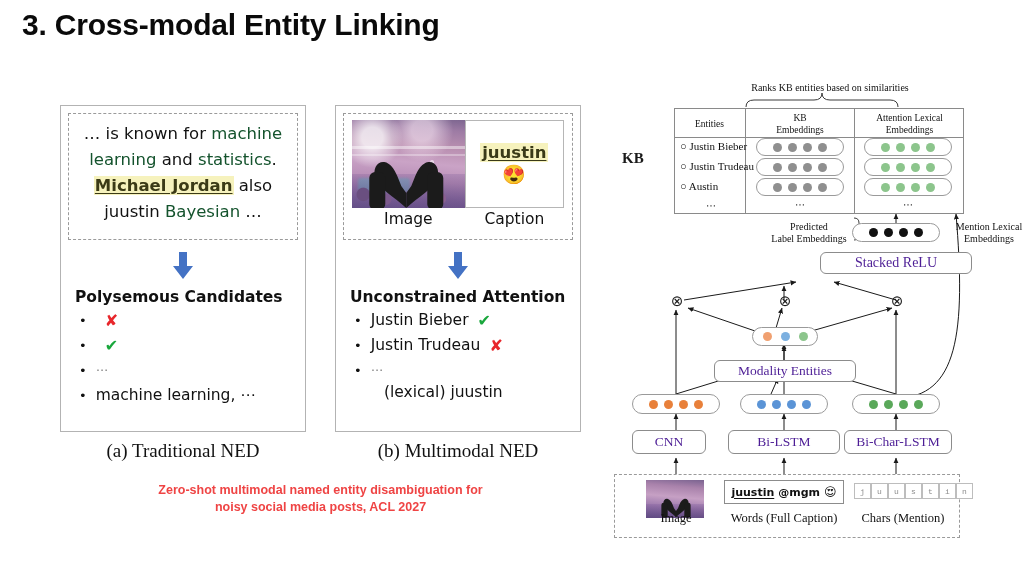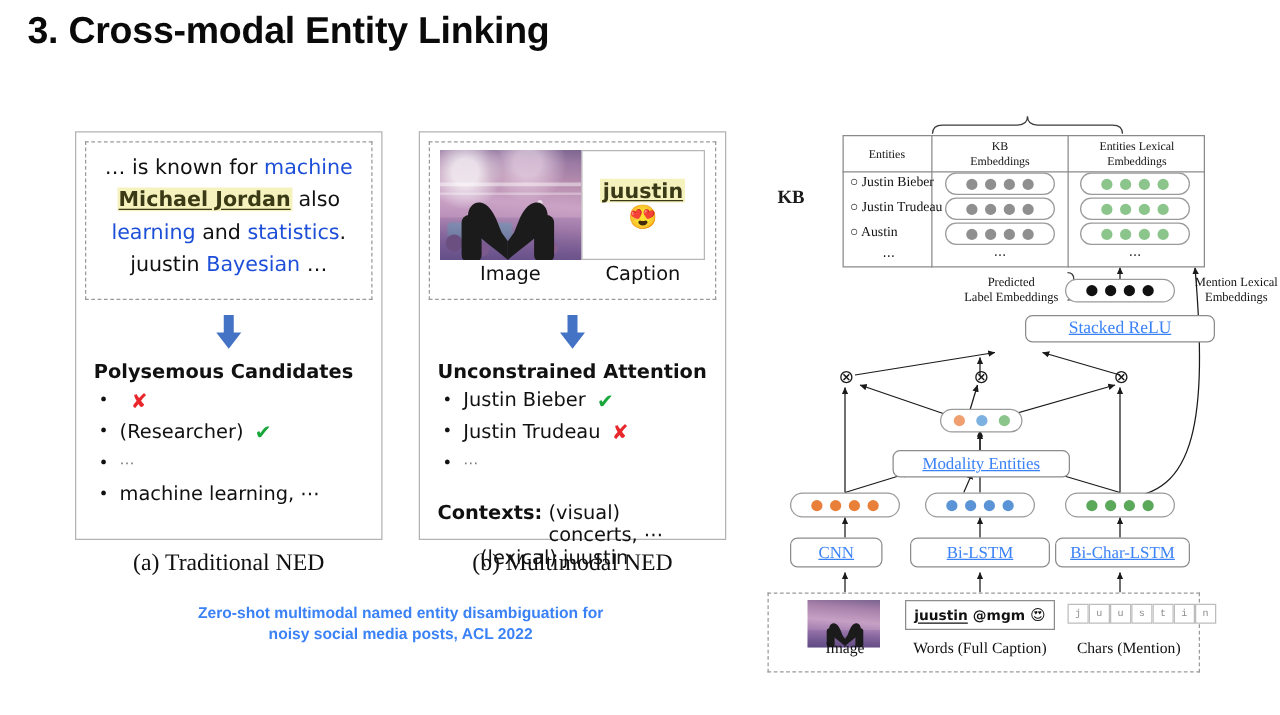--- a/index.html
+++ b/index.html
@@ -27,21 +27,21 @@
     position:absolute;left:7px;top:7px;right:7px;
     border:1px dashed #9a9a9a;box-sizing:border-box;background:#fff;
   }
 
   
   #sentence-box{height:127px;padding:7px 6px 0 6px;}
   .sent-line{
     text-align:center;font-size:16.5px;line-height:26px;
     font-family:"DejaVu Sans",sans-serif;color:#111;white-space:nowrap;
   }
-  .blue{color:#1d4ed8;}
+  .blue{color:#14532d;}
   .mention-hl{
     background:#f6f2bd;font-weight:bold;color:#3b3a16;
     text-decoration:underline;text-underline-offset:2px;
     padding:0 1px;
   }
 
   
   #media-box{height:127px;padding:6px 6px 0 6px;}
   #media-row{display:flex;justify-content:space-between;align-items:flex-start;padding:0 2px;}
   #concert-photo{
@@ -120,30 +120,30 @@
 
   
   .subcap{
     font-family:"Liberation Serif",serif;font-size:19px;color:#111;
     text-align:center;width:246px;
   }
   #subcap-a{left:60px;top:440px;}
   #subcap-b{left:335px;top:440px;}
   #citation{
     left:60px;top:482px;width:521px;text-align:center;
-    font-size:12.5px;font-weight:bold;line-height:17px;color:#3b82f6;
+    font-size:12.5px;font-weight:bold;line-height:17px;color:#ef4444;
   }
 
   
   #figure{left:606px;top:82px;width:412px;height:468px;}
   .fg{position:absolute;font-family:"Liberation Serif",serif;color:#1a1a1a;}
   .node-box{
     position:absolute;border:1px solid #8c8c8c;border-radius:6px;background:#fff;
     display:flex;align-items:center;justify-content:center;
-    font-family:"Liberation Serif",serif;color:#3b82f6;box-sizing:border-box;text-decoration:underline;
+    font-family:"Liberation Serif",serif;color:#4c1d95;box-sizing:border-box;
   }
   .emb-pill{
     position:absolute;border:1px solid #9a9a9a;border-radius:11px;background:#fff;
     display:flex;align-items:center;justify-content:center;gap:6px;box-sizing:border-box;
   }
   .dot{width:9px;height:9px;border-radius:50%;display:block;}
   .tbl{position:absolute;border:1px solid #8a8a8a;box-sizing:border-box;background:#fff;}
   .tcell{position:absolute;box-sizing:border-box;}
   .thead{
     font-family:"Liberation Serif",serif;font-size:9.5px;text-align:center;
@@ -178,24 +178,24 @@
 
 <div class="abs" id="slide-title">3. Cross-modal Entity Linking</div>
 
 <div class="abs panel" id="panel-a">
 
   <div class="dashed-box" id="sentence-box">
     <div class="sent-line">
       <span>… is known for </span><span class="blue">machine</span>
     </div>
     <div class="sent-line">
+      <span class="blue">learning</span><span> and </span><span class="blue">statistics</span><span>.</span>
+    </div>
+    <div class="sent-line">
       <span class="mention-hl">Michael Jordan</span><span> also</span>
-    </div>
-    <div class="sent-line">
-      <span class="blue">learning</span><span> and </span><span class="blue">statistics</span><span>.</span>
     </div>
     <div class="sent-line">
       <span>juustin </span><span class="blue">Bayesian</span><span> …</span>
     </div>
   </div>
 
   <div class="down-arrow">
     <svg width="26" height="28" viewBox="0 0 26 28">
         <path d="M9 0 h8 v14 h6 L13 27 L3 14 h6 Z" fill="#4472c4"></path>
       </svg>
@@ -203,21 +203,20 @@
 
   <div class="body-block">
     <div class="block-head">Polysemous Candidates</div>
     <ul class="cand">
       <li>
           <span class="bullet">•</span>
           <span class="mark x">✘</span>
         </li>
       <li>
           <span class="bullet">•</span>
-          <span>(Researcher)</span>
           <span class="mark v">✔</span>
         </li>
       <li>
           <span class="bullet">•</span>
           <span class="ellip">⋯</span>
         </li>
     </ul>
     <ul class="cand">
       <li>
           <span class="bullet">•</span>
@@ -274,34 +273,30 @@
       <li>
           <span class="bullet">•</span>
           <span>Justin Trudeau</span>
           <span class="mark x">✘</span>
         </li>
       <li>
           <span class="bullet">•</span>
           <span class="ellip">⋯</span>
         </li>
     </ul>
-    <div class="ctx-inline">
-      <span class="block-head" style="margin:0;">Contexts:</span>
-      <span class="ctx-line">(visual) concerts, ⋯</span>
-    </div>
     <div class="ctx-line ctx-second">(lexical) juustin</div>
   </div>
 </div>
 
 <div class="abs subcap" id="subcap-a">(a)  Traditional NED</div>
 <div class="abs subcap" id="subcap-b">(b)  Multimodal NED</div>
 
 <div class="abs" id="citation">
   <div>Zero-shot multimodal named entity disambiguation for</div>
-  <div>noisy social media posts, ACL 2022</div>
+  <div>noisy social media posts, ACL 2027</div>
 </div>
 
 <div class="abs" id="figure">
 
   <svg class="wires">
     <defs>
       <marker id="ah" markerWidth="7" markerHeight="7" refX="5.4" refY="2.6" orient="auto">
         <path d="M0,0 L5.6,2.6 L0,5.2 z" fill="#1a1a1a"></path>
       </marker>
     </defs>
@@ -336,33 +331,34 @@
 
     <line x1="70" y1="348" x2="70" y2="332" stroke="#1a1a1a" stroke-width="1" marker-end="url(#ah)"></line>
     <line x1="178" y1="348" x2="178" y2="332" stroke="#1a1a1a" stroke-width="1" marker-end="url(#ah)"></line>
     <line x1="290" y1="348" x2="290" y2="332" stroke="#1a1a1a" stroke-width="1" marker-end="url(#ah)"></line>
 
     <line x1="70" y1="392" x2="70" y2="376" stroke="#1a1a1a" stroke-width="1" marker-end="url(#ah)"></line>
     <line x1="178" y1="392" x2="178" y2="376" stroke="#1a1a1a" stroke-width="1" marker-end="url(#ah)"></line>
     <line x1="290" y1="392" x2="290" y2="376" stroke="#1a1a1a" stroke-width="1" marker-end="url(#ah)"></line>
   </svg>
 
+  <div class="fg figlbl" style="left:104px;top:0px;width:240px;">Ranks KB entities based on similarities</div>
 
   <div class="tbl" style="left:68px;top:26px;width:290px;height:106px;"></div>
   <div class="tcell" style="left:68px;top:26px;width:290px;height:30px;border-bottom:1px solid #8a8a8a;"></div>
   <div class="tcell" style="left:139px;top:26px;width:1px;height:106px;background:#8a8a8a;"></div>
   <div class="tcell" style="left:248px;top:26px;width:1px;height:106px;background:#8a8a8a;"></div>
 
   <div class="fg thead" style="left:68px;top:36px;width:71px;">Entities</div>
   <div class="fg thead" style="left:140px;top:30px;width:108px;">
     <div>KB</div>
     <div>Embeddings</div>
   </div>
   <div class="fg thead" style="left:249px;top:30px;width:109px;">
-    <div>Entities Lexical</div>
+    <div>Attention Lexical</div>
     <div>Embeddings</div>
   </div>
 
   <div class="fg" style="left:16px;top:68px;font-size:15px;font-weight:bold;">KB</div>
 
   <div class="fg erow" style="left:74px;top:58px;"><span>○</span> <span>Justin Bieber</span></div>
   <div class="fg erow" style="left:74px;top:78px;"><span>○</span> <span>Justin Trudeau</span></div>
   <div class="fg erow" style="left:74px;top:98px;"><span>○</span> <span>Austin</span></div>
   <div class="fg figlbl" style="left:74px;top:118px;width:62px;">⋯</div>
 

